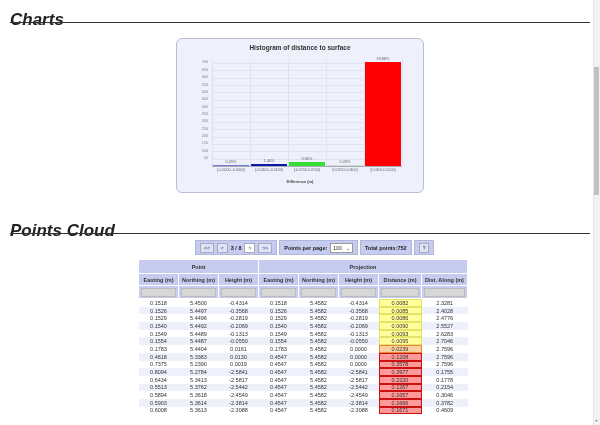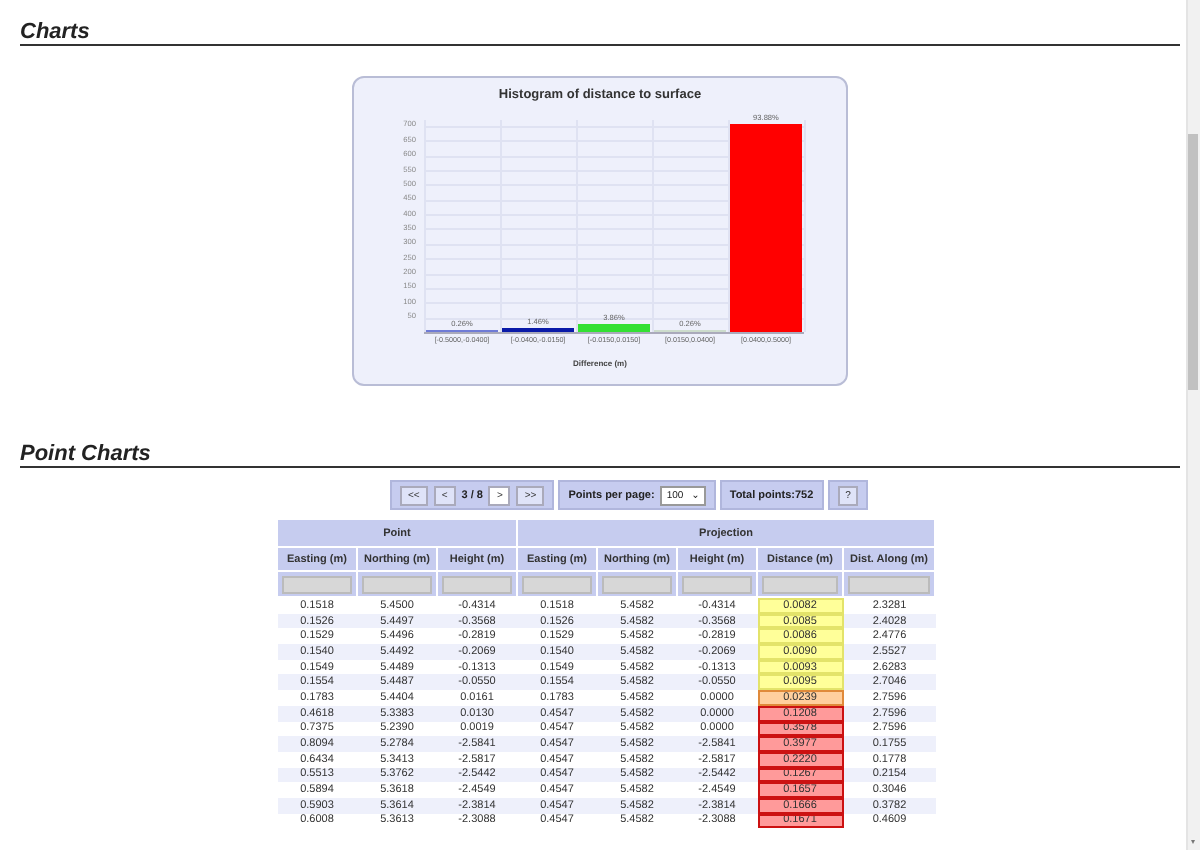--- a/index.html
+++ b/index.html
@@ -4,21 +4,21 @@
 <style>
   html, body { margin:0; padding:0; }
   body {
     width:600px; height:425px; overflow:hidden; position:relative;
     background:#ffffff;
     font-family:"Liberation Sans", sans-serif;
     color:#222;
   }
   .page { position:absolute; left:0; top:0; width:593px; height:425px; overflow:hidden; }
   .section-title {
-    position:absolute; left:10px; font-size:11px; font-weight:bold; font-style:italic; color:#222;
+    position:absolute; left:10px; font-size:17px; font-weight:bold; font-style:italic; color:#222;
   }
   .section-rule { position:absolute; left:10px; width:580px; height:1px; background:#333; }
 
   
   .chart-panel {
     position:absolute; left:176px; top:38px; width:248px; height:155px;
     background:#eef0fb; border:1px solid #b9bdd6; border-radius:6px; box-sizing:border-box;
   }
   .chart-title { position:absolute; left:0; top:5px; width:100%; text-align:center; font-size:6.5px; font-weight:bold; color:#333; }
   .plot { position:absolute; left:35px; top:21px; width:190px; height:106px; }
@@ -114,21 +114,21 @@
         <div class="bar" style="left: 115px; width: 36px; height: 1.5px; background: rgb(204, 220, 204);"></div>
         <div class="bar-label" style="left: 113px; top: 99.5px;">0.26%</div>
         <div class="xtick" style="left: 114px;">[0.0150,0.0400]</div>
         <div class="bar" style="left: 153px; width: 36px; height: 103.939px; background: rgb(255, 0, 0);"></div>
         <div class="bar-label" style="left: 151px; top: -2.93889px;">93.88%</div>
         <div class="xtick" style="left: 152px;">[0.0400,0.5000]</div>
       </div>
     <div class="xlabel">Difference (m)</div>
   </div>
 
-  <div class="section-title" style="top:221px;">Point Charts</div>
+  <div class="section-title" style="top:221px;">Points Cloud</div>
   <div class="section-rule" style="top:233px;"></div>
 
   <div class="pager">
     <div class="pg-box">
       <span class="pg-btn">&lt;&lt;</span>
       <span class="pg-btn">&lt;</span>
       <span class="pg-text">3 / 8</span>
       <span class="pg-btn cur">&gt;</span>
       <span class="pg-btn">&gt;&gt;</span>
     </div>

